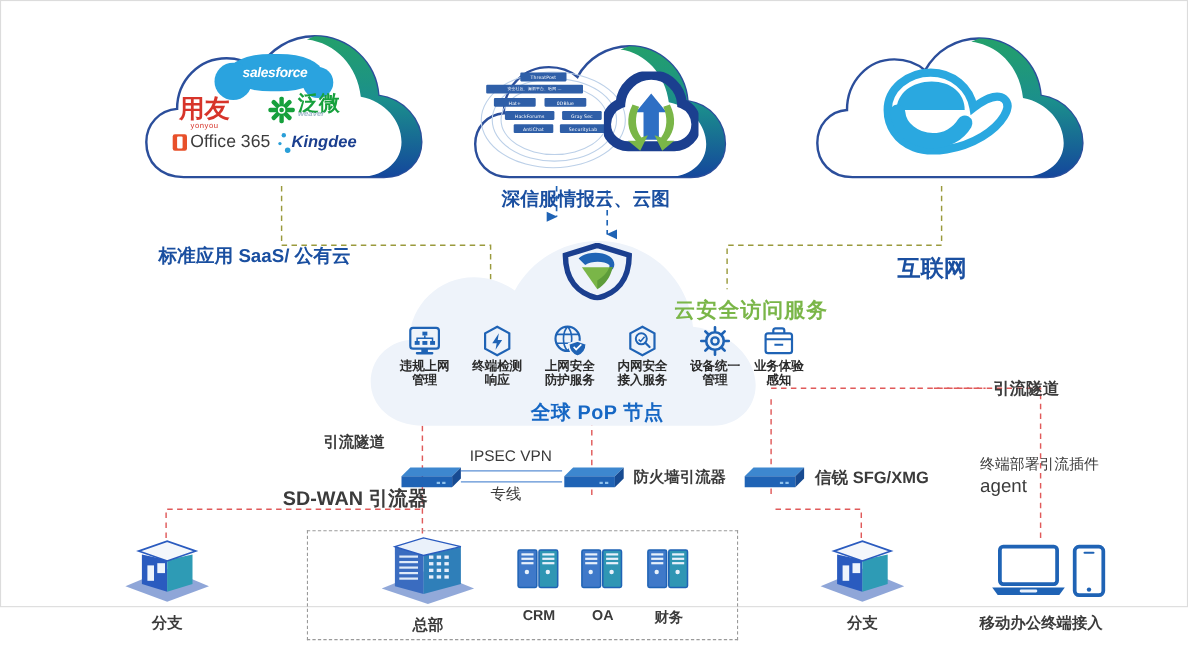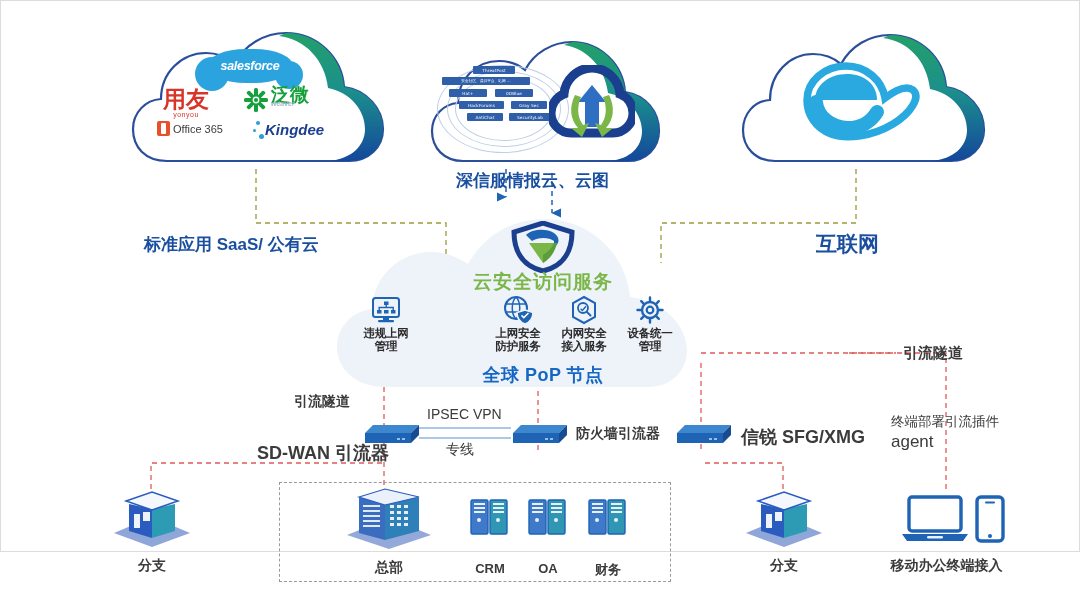--- a/index.html
+++ b/index.html
@@ -35,37 +35,37 @@
   .kddot{position:absolute;border-radius:50%;background:#2a9fd8;}
 
   
   .tag{position:absolute;background:#2f5fa8;color:#fff;font-size:4.2px;border-radius:1px;
        display:flex;align-items:center;justify-content:center;letter-spacing:.1px;
        overflow:hidden;white-space:nowrap;font-family:"DejaVu Sans",sans-serif;}
   .blob{position:absolute;border:1px solid #bcd0e8;border-radius:50%;}
 
   
   #svcCloud{position:absolute;left:332px;top:218px;width:420px;height:170px;}
-  .svc-title{position:absolute;top:50px;left:0;width:420px;text-align:center;
+  .svc-title{position:absolute;top:50px;left:0;width:420px;text-align:right;
              color:#7ab648;font-size:19px;font-weight:bold;letter-spacing:1px;}
   .svc-pop{position:absolute;top:144px;left:0;width:420px;text-align:center;
            color:#1667c4;font-size:18px;font-weight:bold;letter-spacing:.5px;}
   .svc-item{position:absolute;width:62px;text-align:center;}
   .svc-item .ic{height:30px;display:flex;align-items:center;justify-content:center;}
   .svc-item .nm{margin-top:2px;color:#2b2b2b;font-size:11.5px;font-weight:bold;line-height:13px;
                 letter-spacing:-.2px;}
 
   
   .dev{position:absolute;}
 
   
   .site{position:absolute;text-align:center;}
   .site .cap{margin-top:4px;color:#3b3b3b;font-size:14px;font-weight:bold;}
   .srv{position:absolute;text-align:center;}
-  .srv .cap{margin-top:18px;color:#3b3b3b;font-size:13px;font-weight:bold;}
+  .srv .cap{margin-top:8px;color:#3b3b3b;font-size:13px;font-weight:bold;}
 
   .hqbox{position:absolute;border:1px dashed #9a9a9a;}
 
   
   #lines{position:absolute;left:0;top:0;width:1080px;height:610px;pointer-events:none;}
 </style>
 </head>
 <body>
 
 <div id="stage">
@@ -140,32 +140,32 @@
           <circle cx="13" cy="13" r="3.4" fill="#ffffff"></circle>
           <circle cx="13" cy="13" r="2.1" fill="#16a03c"></circle>
         </g>
       </svg>
       <div style="margin-left:26px;">
         <div class="ww" style="font-size:19px;line-height:19px;">泛微</div>
         <div class="wwsub" style="margin-top:-4px;">weaver</div>
       </div>
     </div>
 
-    <div class="abs o365" style="left:28px;top:92px;font-size:11px;">
+    <div class="abs o365" style="left:28px;top:92px;font-size:16px;">
       <span class="sq"></span><span>Office 365</span>
     </div>
 
     <div class="abs" style="left:136px;top:92px;">
       <div class="kddot" style="left:-9px;top:0px;width:4px;height:4px;"></div>
       <div class="kddot" style="left:-12px;top:8px;width:3px;height:3px;"></div>
       <div class="kddot" style="left:-6px;top:13px;width:5px;height:5px;"></div>
       <div class="kd" style="font-size:15px;">Kingdee</div>
     </div>
   </div>
-  <div class="abs lbl" style="left:143px;top:232px;font-size:17px;">标准应用 SaaS/ 公有云</div>
+  <div class="abs lbl" style="left:143px;top:220px;font-size:17px;">标准应用 SaaS/ 公有云</div>
 
   <div class="cloud-wrap" style="left:428px;top:38px;width:232px;height:132px;">
     <svg class="cloud-svg" width="232" height="132" viewBox="0 0 232 132">
       <path d="M34,122 C15,122 3,109 3,92 C3,77 14,65 29,64 C29,40 47,22 70,22
                C80,22 89,25 96,31 C105,14 123,3 143,3 C171,3 194,25 196,53
                C217,56 230,73 230,92 C230,109 217,122 199,122 Z" fill="#ffffff" stroke="#2b4e9b" stroke-width="2.2"></path>
       <path d="M143,3 C171,3 194,25 196,53 C217,56 230,73 230,92 C230,109 217,122 199,122
                L181,122 C201,120 213,108 213,92 C213,75 199,58 179,54
                C176,29 158,9 135,6 Z" fill="url(#cloudEdge)"></path>
     </svg>
@@ -237,20 +237,30 @@
           <rect x="6" y="14" width="4.5" height="3.5" fill="#1f63b5"></rect>
           <rect x="13" y="14" width="4.5" height="3.5" fill="#1f63b5"></rect>
           <rect x="20" y="14" width="4.5" height="3.5" fill="#1f63b5"></rect>
           <path d="M15.2,9 L15.2,11.5 M8.2,14 L8.2,11.5 L22.2,11.5 L22.2,14" fill="none" stroke="#1f63b5" stroke-width="1.4"></path>
         </svg>
       </div>
       <div class="nm"><span>违规上网</span><br>
         <span>管理</span></div>
     </div>
 
+    <div class="svc-item" style="left:88px;top:76px;">
+      <div class="ic">
+        <svg width="28" height="30" viewBox="0 0 28 30">
+          <path d="M14,2 L25,8 L25,22 L14,28 L3,22 L3,8 Z" fill="none" stroke="#1f63b5" stroke-width="2"></path>
+          <path d="M15.5,8 L9.5,17 L13.5,17 L12.5,23 L18.5,14 L14.5,14 Z" fill="#1f63b5"></path>
+        </svg>
+      </div>
+      <div class="nm"><span>终端检测</span><br>
+        <span>响应</span></div>
+    </div>
 
     <div class="svc-item" style="left:154px;top:76px;">
       <div class="ic">
         <svg width="32" height="30" viewBox="0 0 32 30">
           <circle cx="14" cy="13" r="11" fill="none" stroke="#1f63b5" stroke-width="2"></circle>
           <path d="M14,2 C9,7 9,19 14,24 M14,2 C19,7 19,19 14,24 M3.5,9 L24.5,9 M3.5,17 L24.5,17" fill="none" stroke="#1f63b5" stroke-width="1.5"></path>
           <path d="M23,15 L31,17.6 C31,24 27.5,27.5 23,29 C18.5,27.5 15,24 15,17.6 Z" fill="#1f63b5" stroke="#eef3fa" stroke-width="1.6"></path>
           <path d="M21.8,21.5 L20,19.8 L19,20.9 L21.8,23.8 L27,18.6 L26,17.5 Z" fill="#fff"></path>
         </svg>
       </div>
@@ -280,20 +290,32 @@
                      M23.8,6.2 L21.4,8.6 M8.6,21.4 L6.2,23.8"></path>
           </g>
           <circle cx="15" cy="15" r="8" fill="none" stroke="#1f63b5" stroke-width="2.4"></circle>
           <circle cx="15" cy="15" r="3.3" fill="none" stroke="#1f63b5" stroke-width="2.2"></circle>
         </svg>
       </div>
       <div class="nm"><span>设备统一</span><br>
         <span>管理</span></div>
     </div>
 
+    <div class="svc-item" style="left:344px;top:76px;">
+      <div class="ic">
+        <svg width="30" height="28" viewBox="0 0 30 28">
+          <path d="M10,7 L10,4.5 C10,3.2 11,2.5 12,2.5 L18,2.5 C19,2.5 20,3.2 20,4.5 L20,7" fill="none" stroke="#1f63b5" stroke-width="2"></path>
+          <rect x="3" y="7" width="24" height="18" rx="2.2" fill="none" stroke="#1f63b5" stroke-width="2"></rect>
+          <line x1="3" y1="12.5" x2="27" y2="12.5" stroke="#1f63b5" stroke-width="1.8"></line>
+          <line x1="11" y1="17.5" x2="19" y2="17.5" stroke="#1f63b5" stroke-width="1.8"></line>
+        </svg>
+      </div>
+      <div class="nm"><span>业务体验</span><br>
+        <span>感知</span></div>
+    </div>
 
     <div class="svc-pop">全球 PoP 节点</div>
   </div>
 
   <div class="abs txt" style="left:293px;top:392px;font-size:14px;font-weight:bold;">引流隧道</div>
   <div class="abs txt" style="left:256px;top:424px;font-size:18px;font-weight:bold;margin-top:16px;">SD-WAN 引流器</div>
 
   <svg class="dev" style="left:360px;top:418px;" width="62" height="28" viewBox="0 0 62 28">
     <path d="M12,6 L58,6 L50,14 L4,14 Z" fill="#3d87cf"></path>
     <path d="M4,14 L50,14 L50,24 L4,24 Z" fill="#1f63b5"></path>
@@ -314,21 +336,21 @@
   </svg>
   <div class="abs txt" style="left:575px;top:424px;font-size:14px;font-weight:bold;">防火墙引流器</div>
 
   <svg class="dev" style="left:672px;top:418px;" width="62" height="28" viewBox="0 0 62 28">
     <path d="M12,6 L58,6 L50,14 L4,14 Z" fill="#3d87cf"></path>
     <path d="M4,14 L50,14 L50,24 L4,24 Z" fill="#1f63b5"></path>
     <path d="M50,14 L58,6 L58,16 L50,24 Z" fill="#174b92"></path>
     <rect x="36" y="19" width="3" height="2" fill="#8fc3ee"></rect>
     <rect x="41" y="19" width="3" height="2" fill="#8fc3ee"></rect>
   </svg>
-  <div class="abs txt" style="left:740px;top:424px;font-size:18px;font-weight:bold;">信锐 SFG/XMG</div>
+  <div class="abs txt" style="left:740px;top:424px;font-size:15px;font-weight:bold;">信锐 SFG/XMG</div>
 
   <div class="abs txt" style="left:902px;top:343px;font-size:15px;font-weight:bold;">引流隧道</div>
 
   <div class="abs txt" style="left:890px;top:412px;font-size:13.5px;">终端部署引流插件</div>
   <div class="abs txt" style="left:890px;top:431px;font-size:17px;">agent</div>
 
   <div class="hqbox" style="left:278px;top:481px;width:390px;height:98px;"></div>
 
   <div class="site" style="left:108px;top:486px;width:86px;">
     <svg width="86" height="62" viewBox="0 0 86 62">

